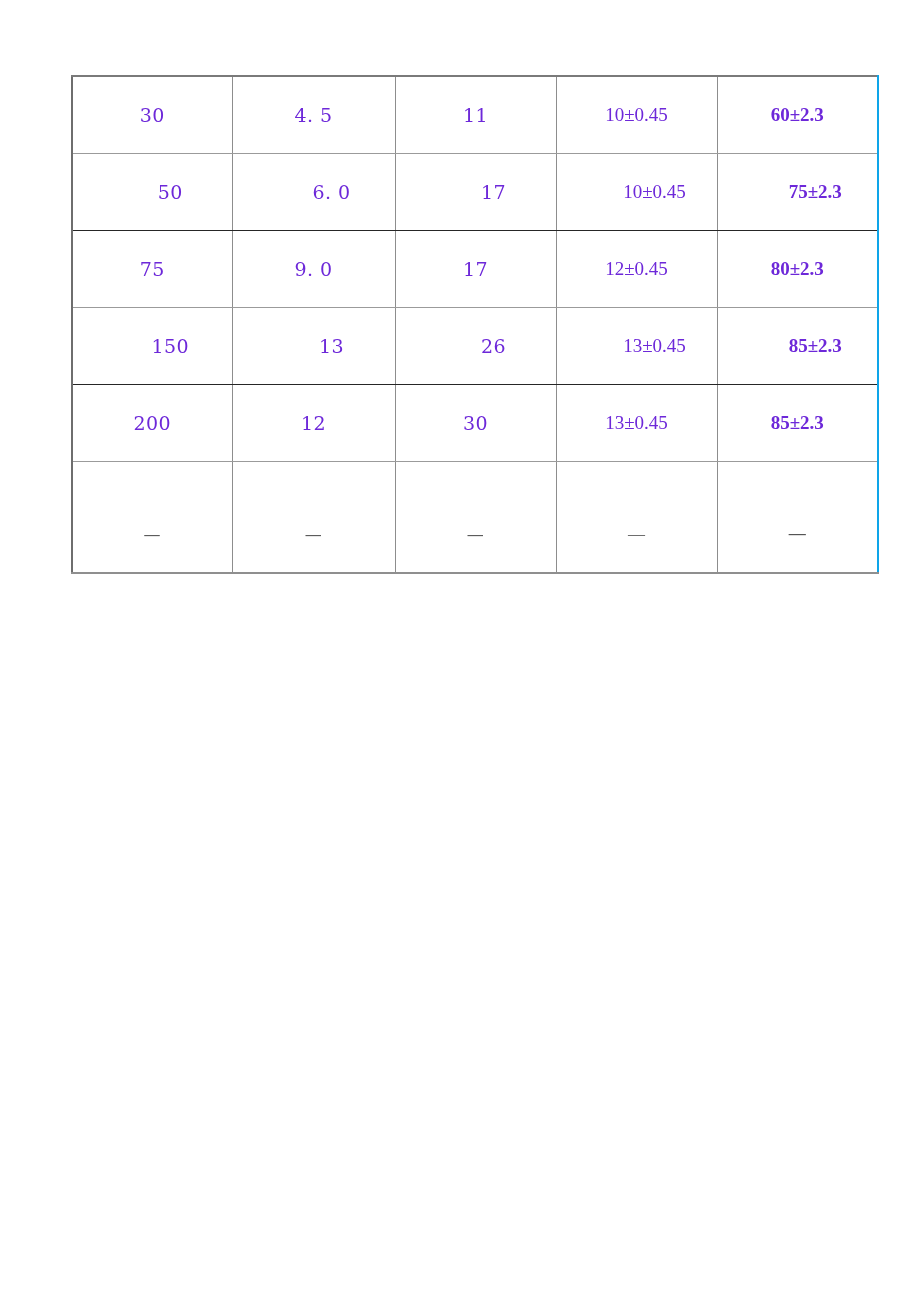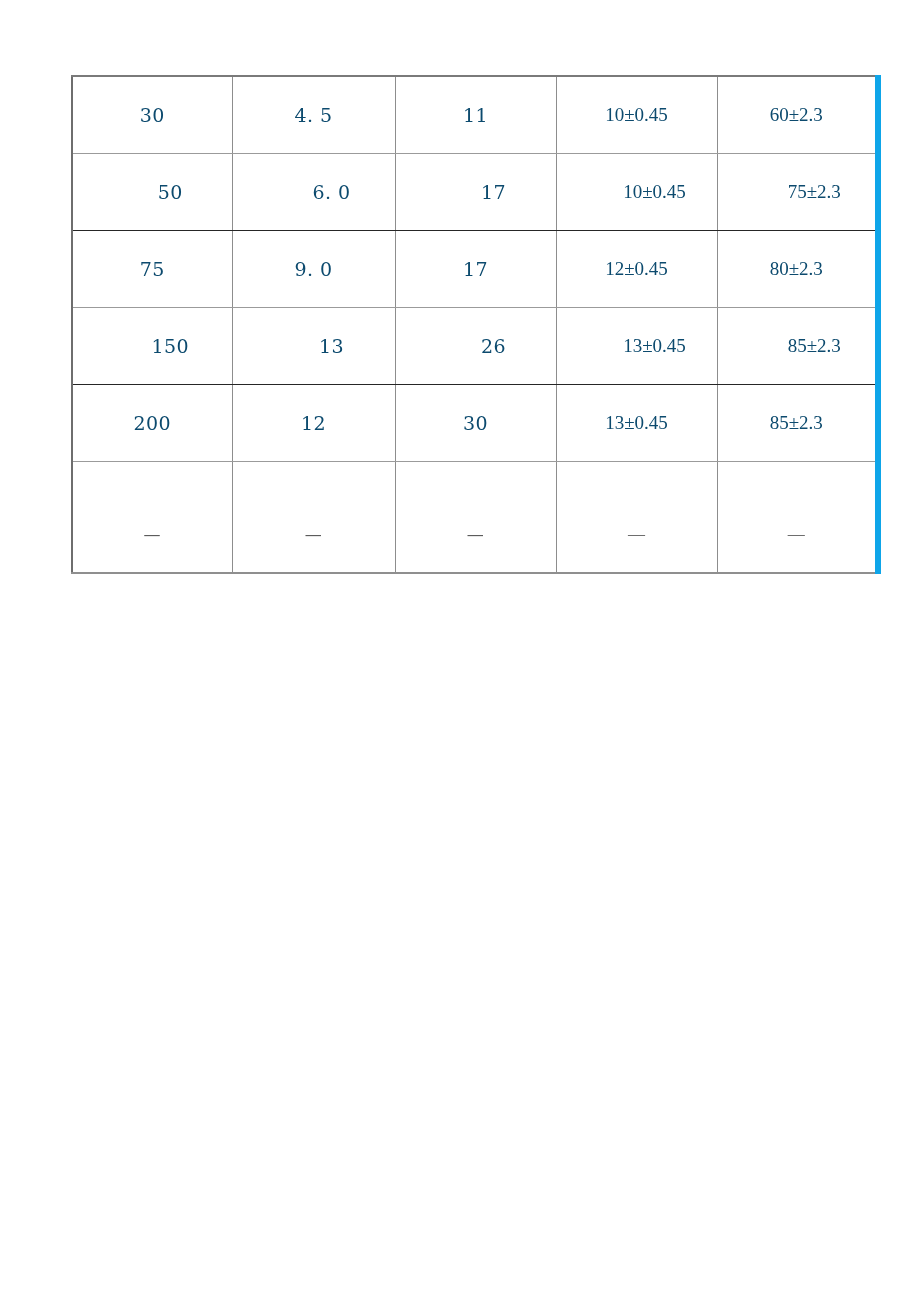--- a/index.html
+++ b/index.html
@@ -35,33 +35,33 @@
     border-collapse: collapse;
     table-layout: fixed;
     background: #ffffff;
   }
 
   #spec-table td {
     height: 76px;
     padding: 0 4px;
     text-align: center;
     vertical-align: middle;
-    color: #0c4a6e;
+    color: #6d28d9;
     border-left: 1px solid #8d8d8d;
     border-right: 1px solid #8d8d8d;
     border-top: 1px solid #999999;
     border-bottom: 1px solid #999999;
     background: #ffffff;
   }
 
   
   #spec-table tr:first-child td { border-top: 2px solid #7a7a7a; }
   #spec-table tr:last-child  td { border-bottom: 2px solid #8f8f8f; }
   #spec-table td:first-child { border-left: 2px solid #6e6e6e; }
-  #spec-table td:last-child  { border-right: 6px solid #0ea5e9; }
+  #spec-table td:last-child  { border-right: 2px solid #0ea5e9; font-weight: bold; }
 
   
   #spec-table tr.rule-dark td  { border-bottom: 1px solid #262626; padding-left: 40px; }
   #spec-table tr.rule-light td { border-bottom: 1px solid #9b9b9b; }
 
   
   #spec-table td.c-wide {
     font-family: "DejaVu Serif", "Liberation Serif", serif;
     font-size: 19px;
     letter-spacing: 0.4px;

